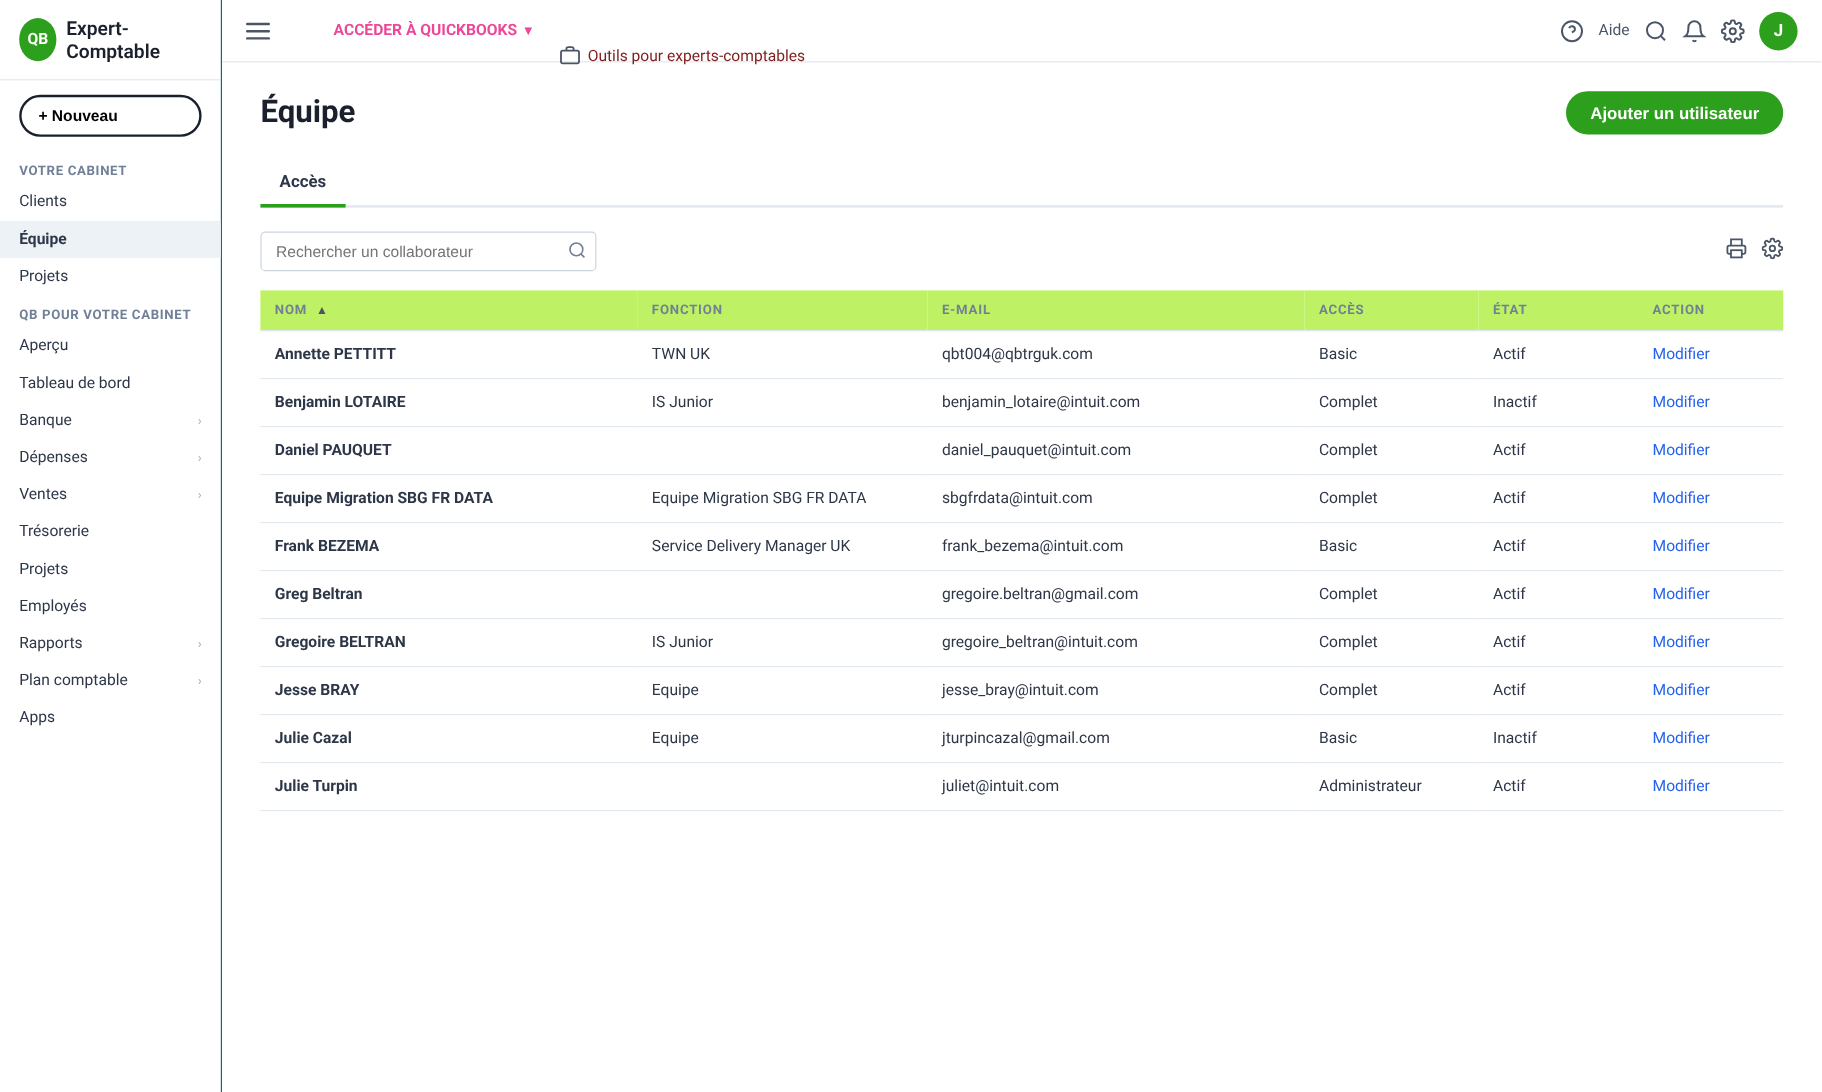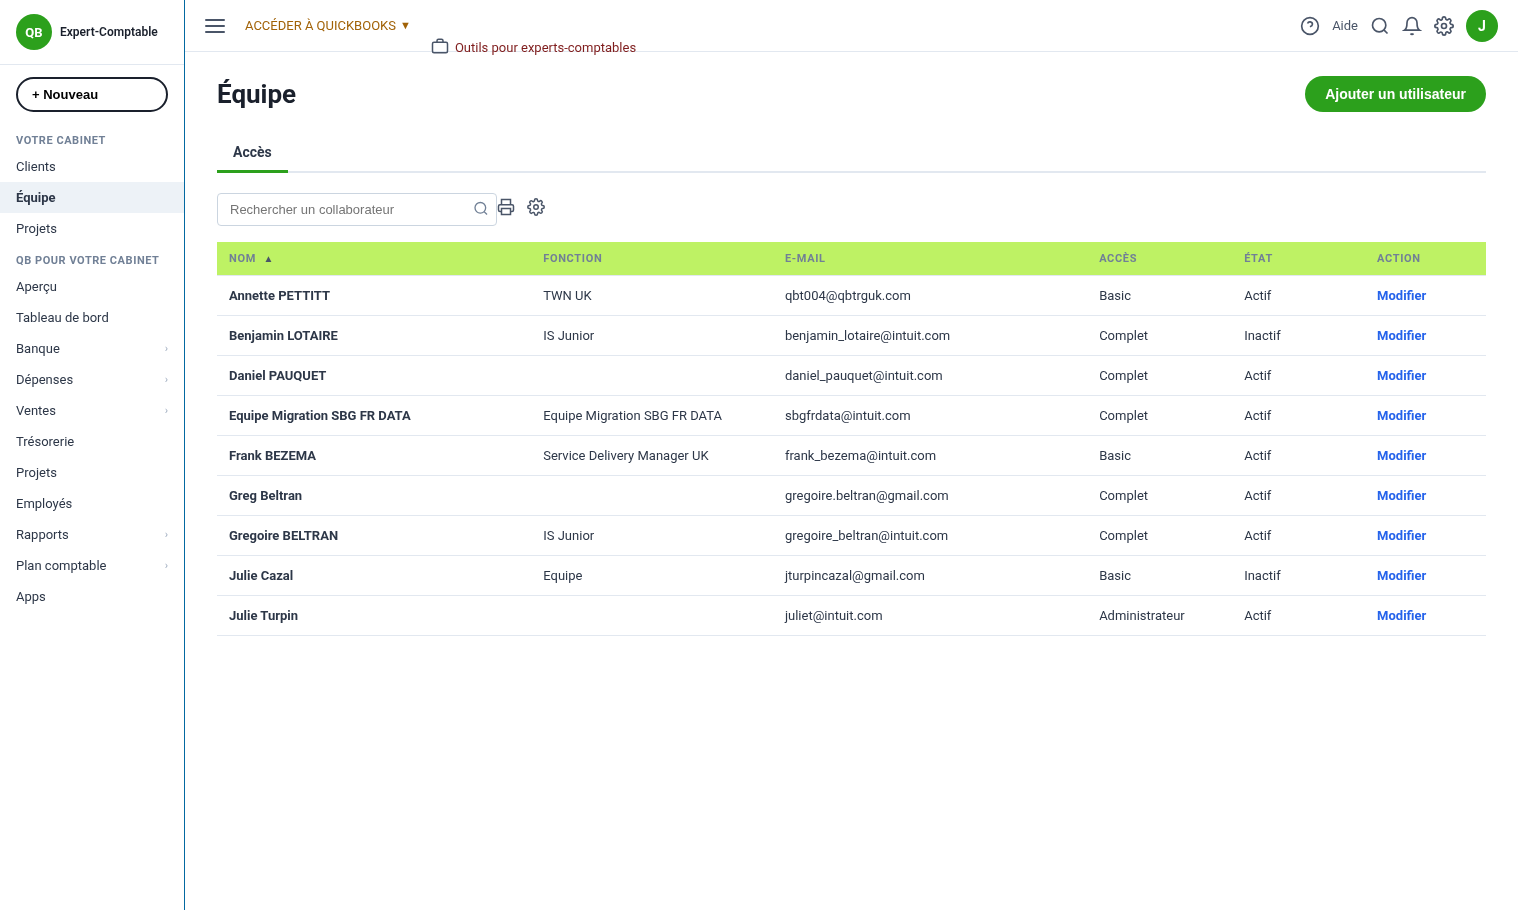--- a/index.html
+++ b/index.html
@@ -29,21 +29,21 @@
       background: #2ca01c;
       border-radius: 50%;
       display: flex;
       align-items: center;
       justify-content: center;
       color: white;
       font-weight: bold;
       font-size: 13px;
     }
     .logo-text {
-      font-size: 12px;
+      font-size: 16px;
       font-weight: 600;
       color: #1a202c;
       line-height: 1.2;
     }
     .new-button {
       margin: 12px 16px;
       padding: 8px 14px;
       border: 2px solid #1a202c;
       border-radius: 20px;
       background: white;
@@ -100,26 +100,27 @@
       cursor: pointer;
       color: #4a5568;
       font-size: 18px;
       display: flex;
       flex-direction: column;
       gap: 4px;
     }
     .hamburger span { display: block; width: 20px; height: 2px; background: #4a5568; border-radius: 2px; }
     .topnav-brand {
       font-size: 13px;
-      font-weight: 400;
-      color: #a16207;
+      font-weight: 700;
+      color: #ec4899;
       display: flex;
       align-items: center;
       gap: 4px;
       cursor: pointer;
+      margin-left: 33px;
     }
     .topnav-tools {
       display: flex;
       align-items: flex-end;
       gap: 6px;
       color: #7f1d1d;
       font-size: 13px;
       cursor: pointer;
       margin-top: 40px;
     }
@@ -194,21 +195,21 @@
     .tab.active {
       color: #2d3748;
       font-weight: 700;
       border-bottom: 3px solid #2ca01c;
     }
 
     
     .toolbar {
       display: flex;
       align-items: center;
-      justify-content: flex-start;
+      justify-content: space-between;
       margin-bottom: 16px;
     }
     .search-wrapper {
       position: relative;
       width: 280px;
     }
     .search-input {
       width: 100%;
       padding: 8px 36px 8px 12px;
       border: 1px solid #cbd5e0;
@@ -265,21 +266,21 @@
     .col-nom { width: 260px; }
     .col-fonction { width: 200px; }
     .col-email { width: 260px; }
     .col-acces { width: 120px; }
     .col-etat { width: 110px; }
     .col-action { width: 100px; }
     .sort-icon { margin-left: 4px; font-size: 10px; color: #4a5568; }
     .modifier-link {
       color: #2563eb;
       text-decoration: none;
-      font-weight: 700;
+      font-weight: 400;
       cursor: pointer;
     }
     .nom-bold { font-weight: 700; }
   </style>
 </head>
 <body>
 
 <div class="sidebar">
   <div class="sidebar-logo">
     <div class="logo-icon">QB</div>
@@ -496,20 +497,28 @@
     </tr>
           <tr>
       <td class="col-nom"><span class="nom-bold">Gregoire BELTRAN</span></td>
       <td class="col-fonction">IS Junior</td>
       <td class="col-email">gregoire_beltran@intuit.com</td>
       <td class="col-acces">Complet</td>
       <td class="col-etat">Actif</td>
       <td class="col-action"><a class="modifier-link">Modifier</a></td>
     </tr>
           <tr>
+      <td class="col-nom"><span class="nom-bold">Jesse BRAY</span></td>
+      <td class="col-fonction">Equipe</td>
+      <td class="col-email">jesse_bray@intuit.com</td>
+      <td class="col-acces">Complet</td>
+      <td class="col-etat">Actif</td>
+      <td class="col-action"><a class="modifier-link">Modifier</a></td>
+    </tr>
+          <tr>
       <td class="col-nom"><span class="nom-bold">Julie Cazal</span></td>
       <td class="col-fonction">Equipe</td>
       <td class="col-email">jturpincazal@gmail.com</td>
       <td class="col-acces">Basic</td>
       <td class="col-etat">Inactif</td>
       <td class="col-action"><a class="modifier-link">Modifier</a></td>
     </tr>
           <tr>
       <td class="col-nom"><span class="nom-bold">Julie Turpin</span></td>
       <td class="col-fonction"></td>

